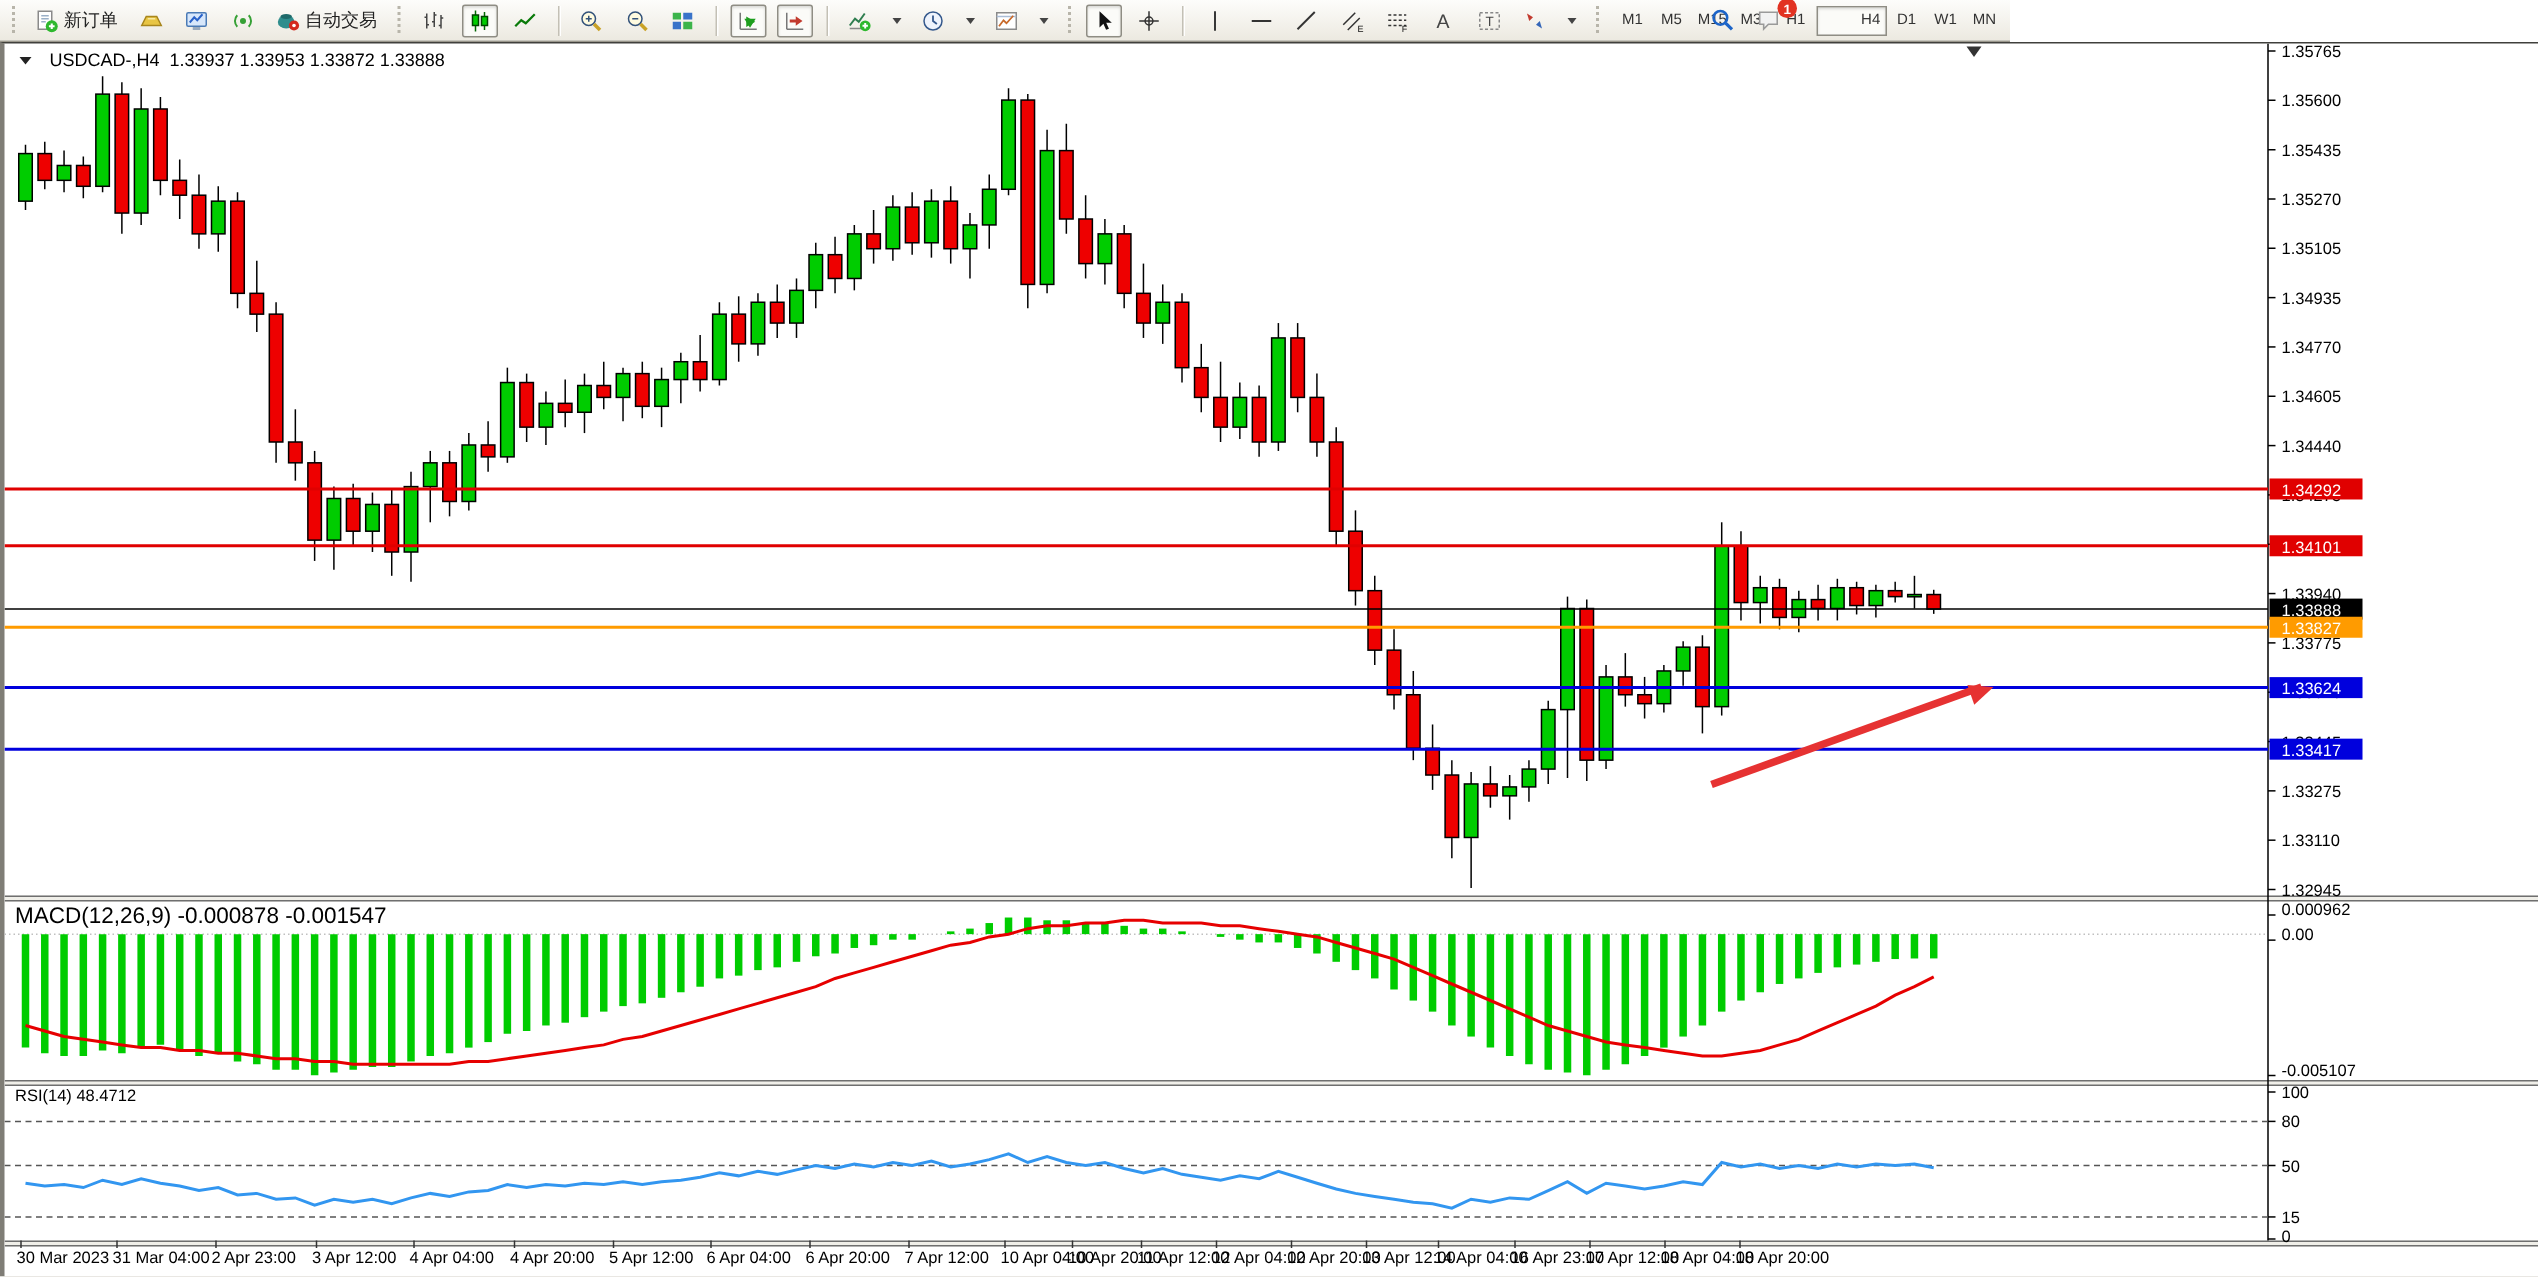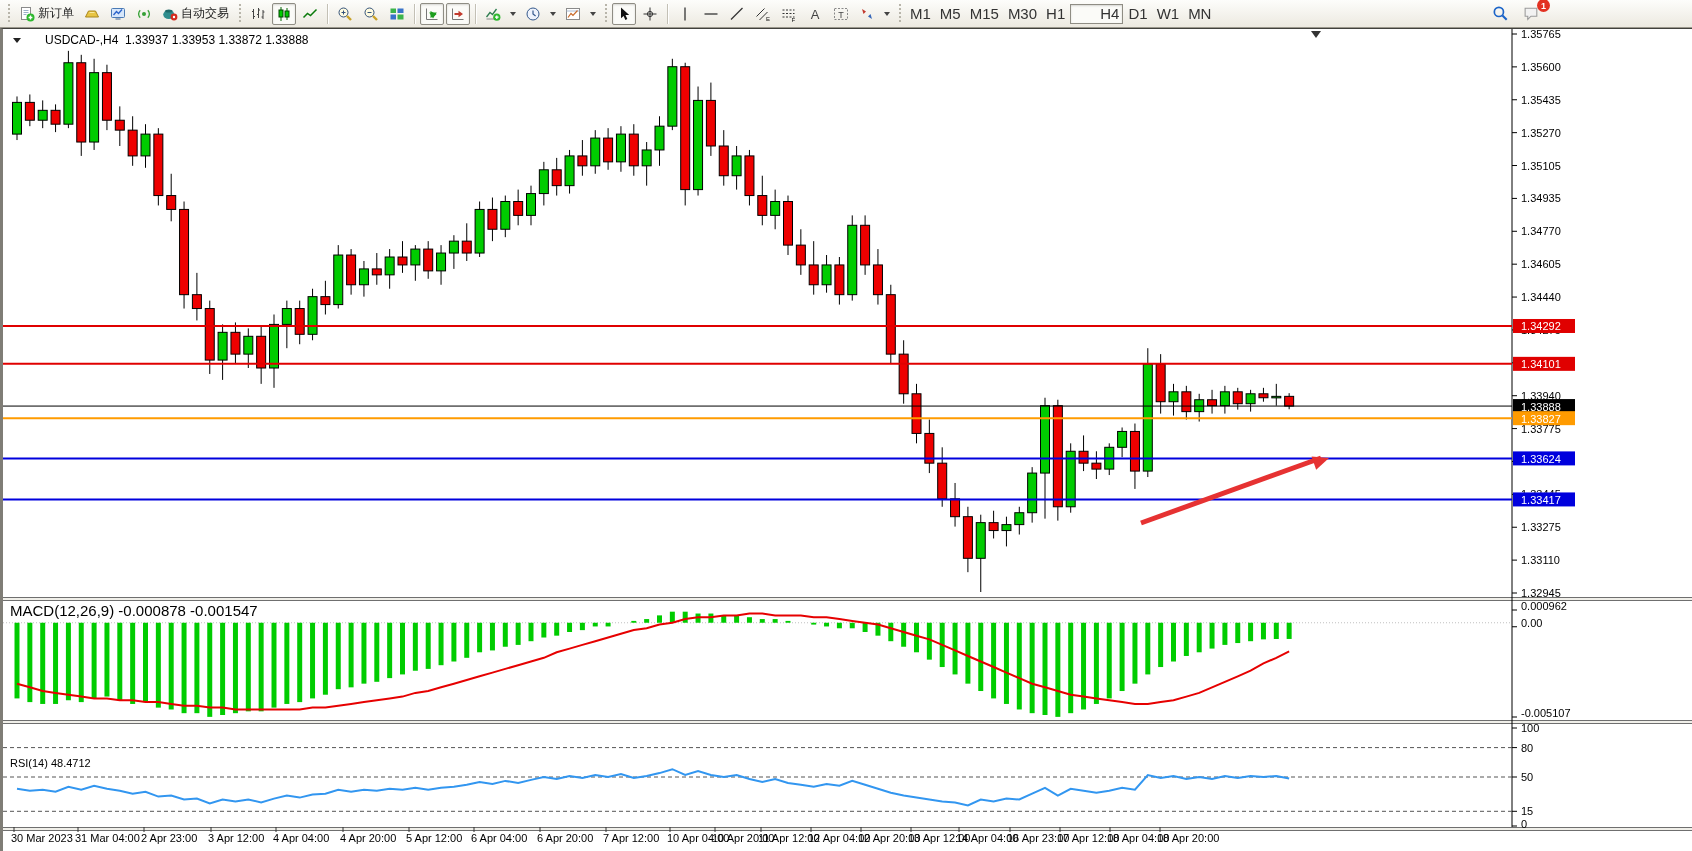--- a/index.html
+++ b/index.html
@@ -1,47 +1,47 @@
 <!DOCTYPE html>
 <html><head>
 <meta charset="utf-8">
 <style>
   html,body{margin:0;padding:0;background:#d4d0c8;}
   *{box-sizing:border-box;}
   #app{position:relative;width:1692px;height:851px;background:#fff;font-family:"Liberation Sans",sans-serif;overflow:hidden;}
   
-  #toolbar{position:absolute;left:0;top:0;width:1692px;height:28px;
+  #toolbar{position:absolute;left:0;top:0;width:1340px;height:28px;
     background:linear-gradient(#fdfdfb,#ece9e0);border-bottom:1px solid #9a978c;
-    display:flex;align-items:center;padding:0 4px;gap:2px;}
+    display:flex;align-items:center;padding:0 4px;gap:2px;justify-content:space-between;}
   .grip{width:5px;height:20px;margin:0 2px;
     background:repeating-linear-gradient(#b8b5aa 0 2px,transparent 2px 4px);
     background-size:2px 100%;background-repeat:no-repeat;background-position:center;}
   .tsep{width:1px;height:20px;background:#c3c0b5;margin:0 3px;box-shadow:1px 0 0 #fff;}
   .tbtn{height:22px;min-width:24px;display:flex;align-items:center;justify-content:center;
     gap:3px;padding:0 3px;border:1px solid transparent;border-radius:2px;font-size:12px;color:#222;}
   .tbtn.pressed{background:#fbfbf8;border:1px solid #8f8d84;box-shadow:inset 0 1px 2px rgba(0,0,0,.15);}
   .tbtn svg{display:block;}
   .caretbtn{width:12px;height:22px;display:flex;align-items:center;justify-content:center;}
   .caret{width:0;height:0;border-left:3.5px solid transparent;border-right:3.5px solid transparent;border-top:4px solid #444;}
   .tfbtn{height:20px;min-width:25px;display:flex;align-items:center;justify-content:center;
-    font-size:15px;color:#333;border:1px solid transparent;padding:0 3px;}
+    font-size:10px;color:#333;border:1px solid transparent;padding:0 3px;}
   .tfbtn.pressed{background:#fbfbf8;border:1px solid #8f8d84;box-shadow:inset 0 1px 2px rgba(0,0,0,.15);padding-left:29px;}
   #tb-right{position:absolute;right:148px;top:2px;display:flex;align-items:center;gap:6px;}
   #notif{position:relative;}
   #notif .badge{position:absolute;right:-7px;top:-4px;background:#e23222;color:#fff;border-radius:50%;
     width:13px;height:13px;font-size:9px;display:flex;align-items:center;justify-content:center;font-weight:bold;}
   
   #chartwrap{position:absolute;left:0;top:28px;width:1692px;height:823px;background:#fff;
     border-left:3px solid #7f7d76;border-top:1px solid #40403c;}
   #chartsvg{position:absolute;left:0;top:0;}
   .ovl{position:absolute;color:#000;white-space:pre;}
-  #title{left:10px;top:4px;font-size:12px;display:flex;align-items:center;gap:24px;}
+  #title{left:10px;top:4px;font-size:12px;display:flex;align-items:center;gap:12px;}
   .downtri{width:0;height:0;border-left:4px solid transparent;border-right:4px solid transparent;border-top:5px solid #222;}
   #macdlabel{left:7px;top:573px;font-size:15px;}
-  #rsilabel{left:7px;top:696px;font-size:11px;margin-top:32px;}
+  #rsilabel{left:7px;top:696px;font-size:11px;}
 </style>
 </head>
 <body>
 
 <div id="app">
 
   <div id="toolbar">
     <span class="grip"></span>
 
     <div class="tbtn">

